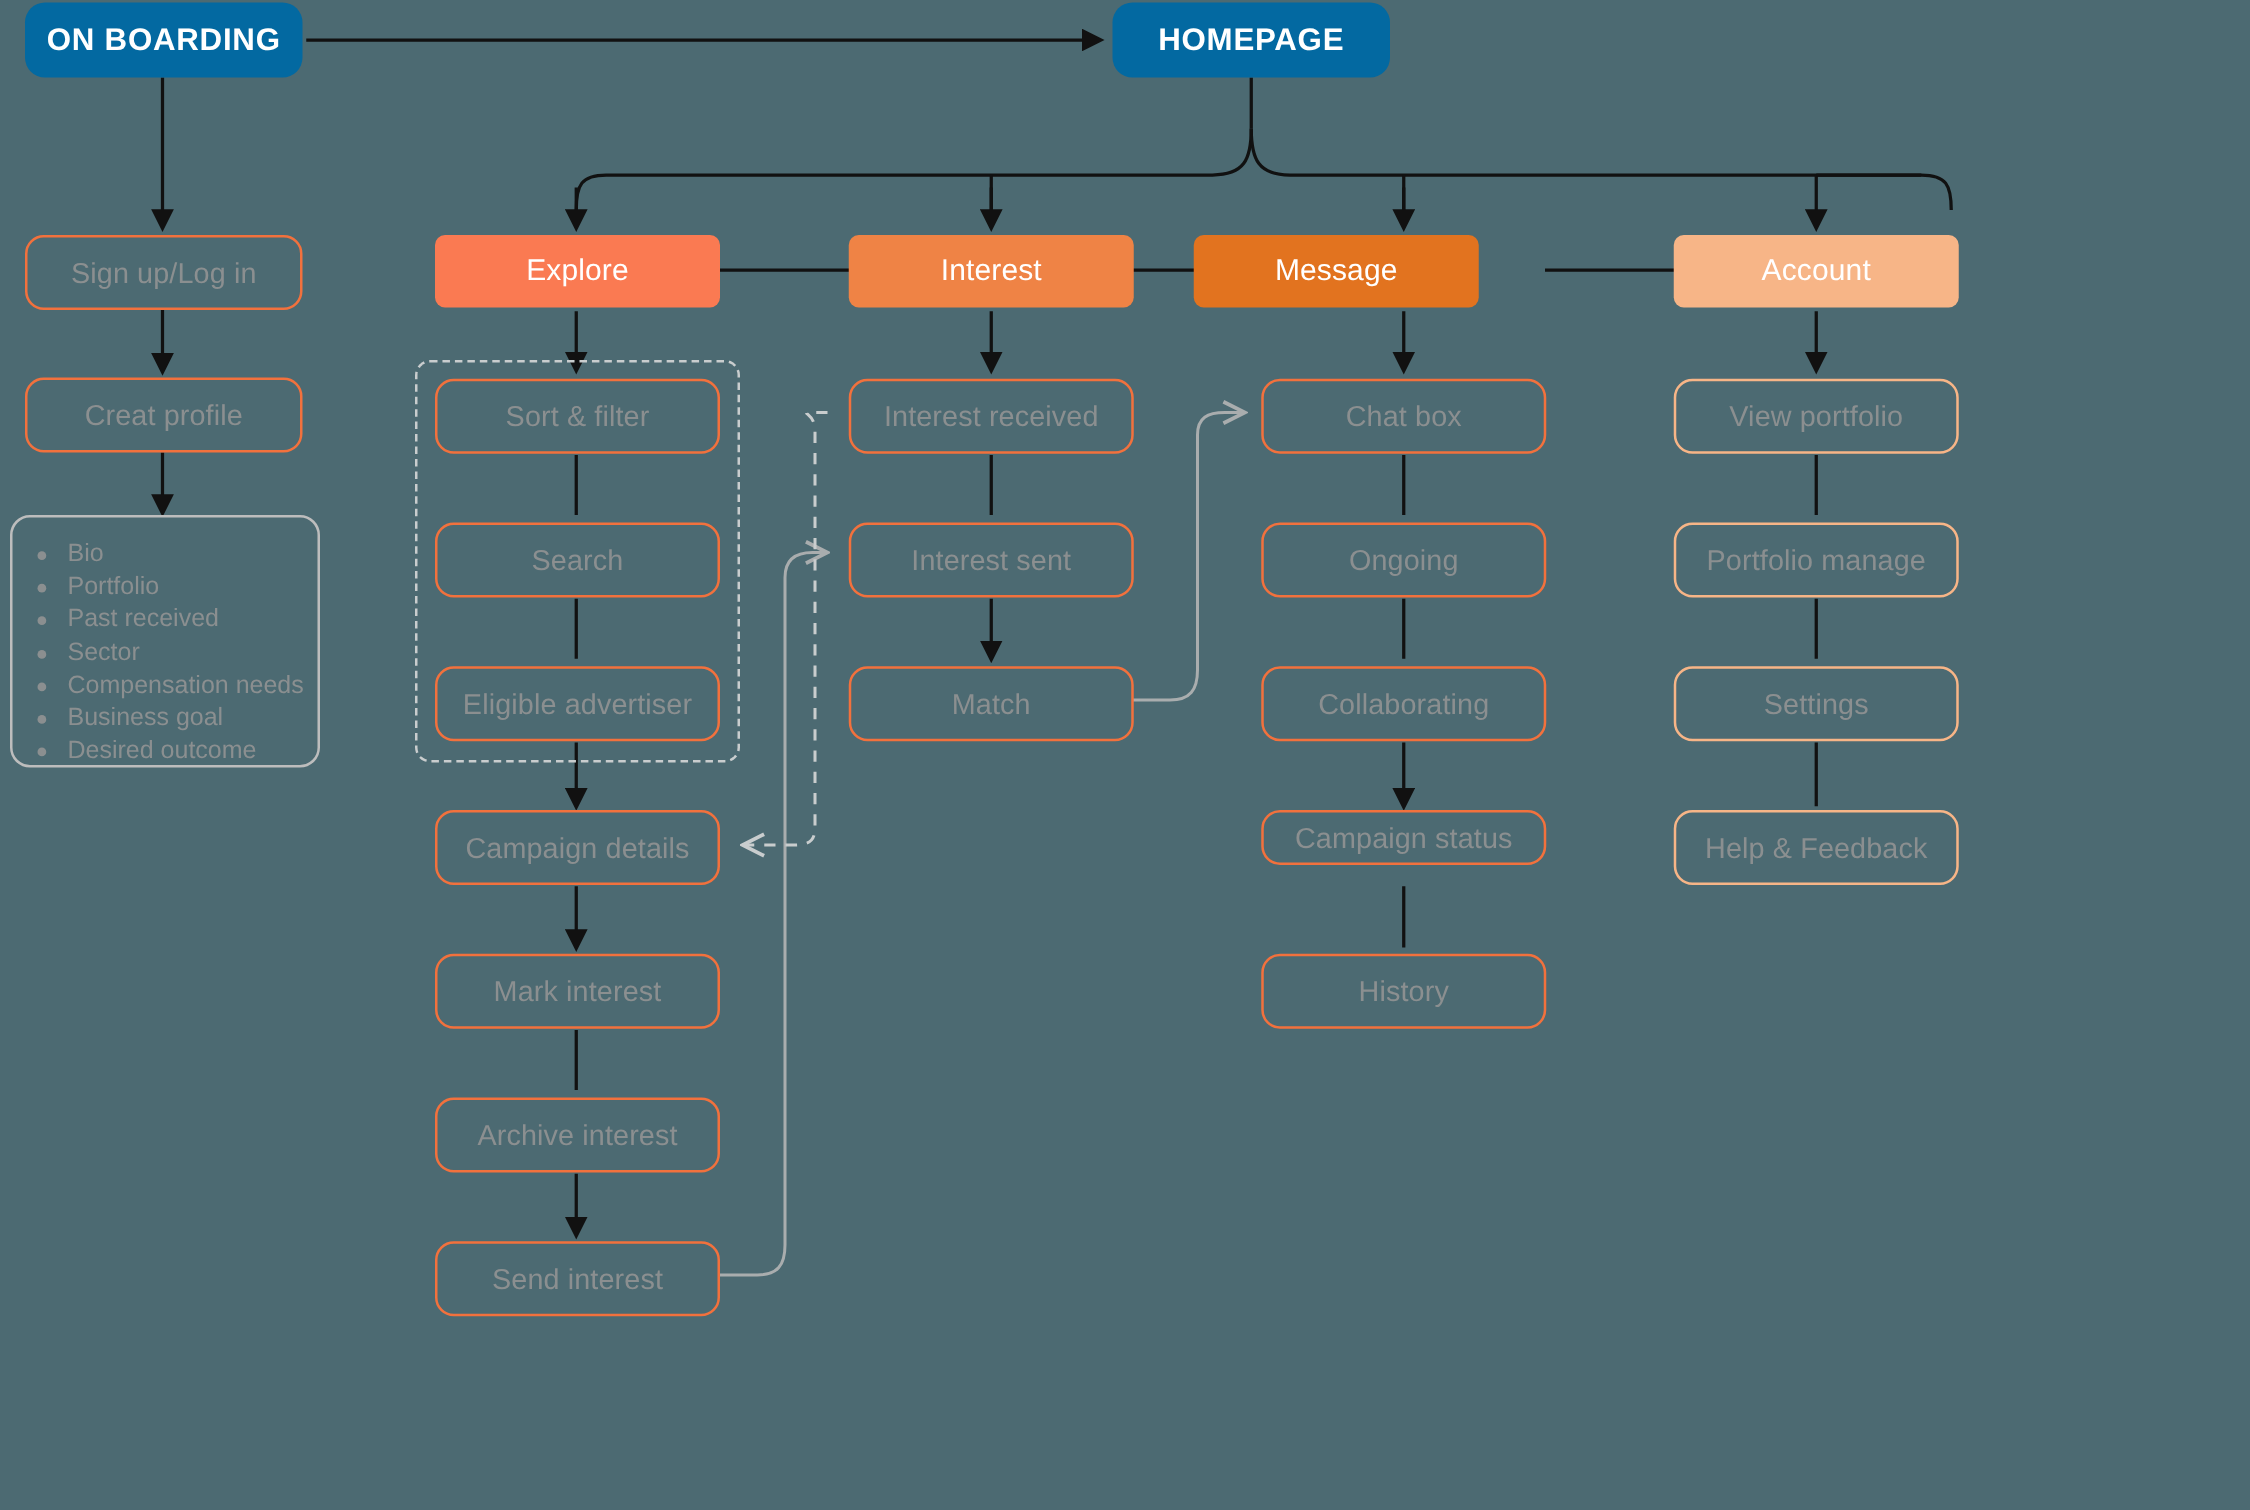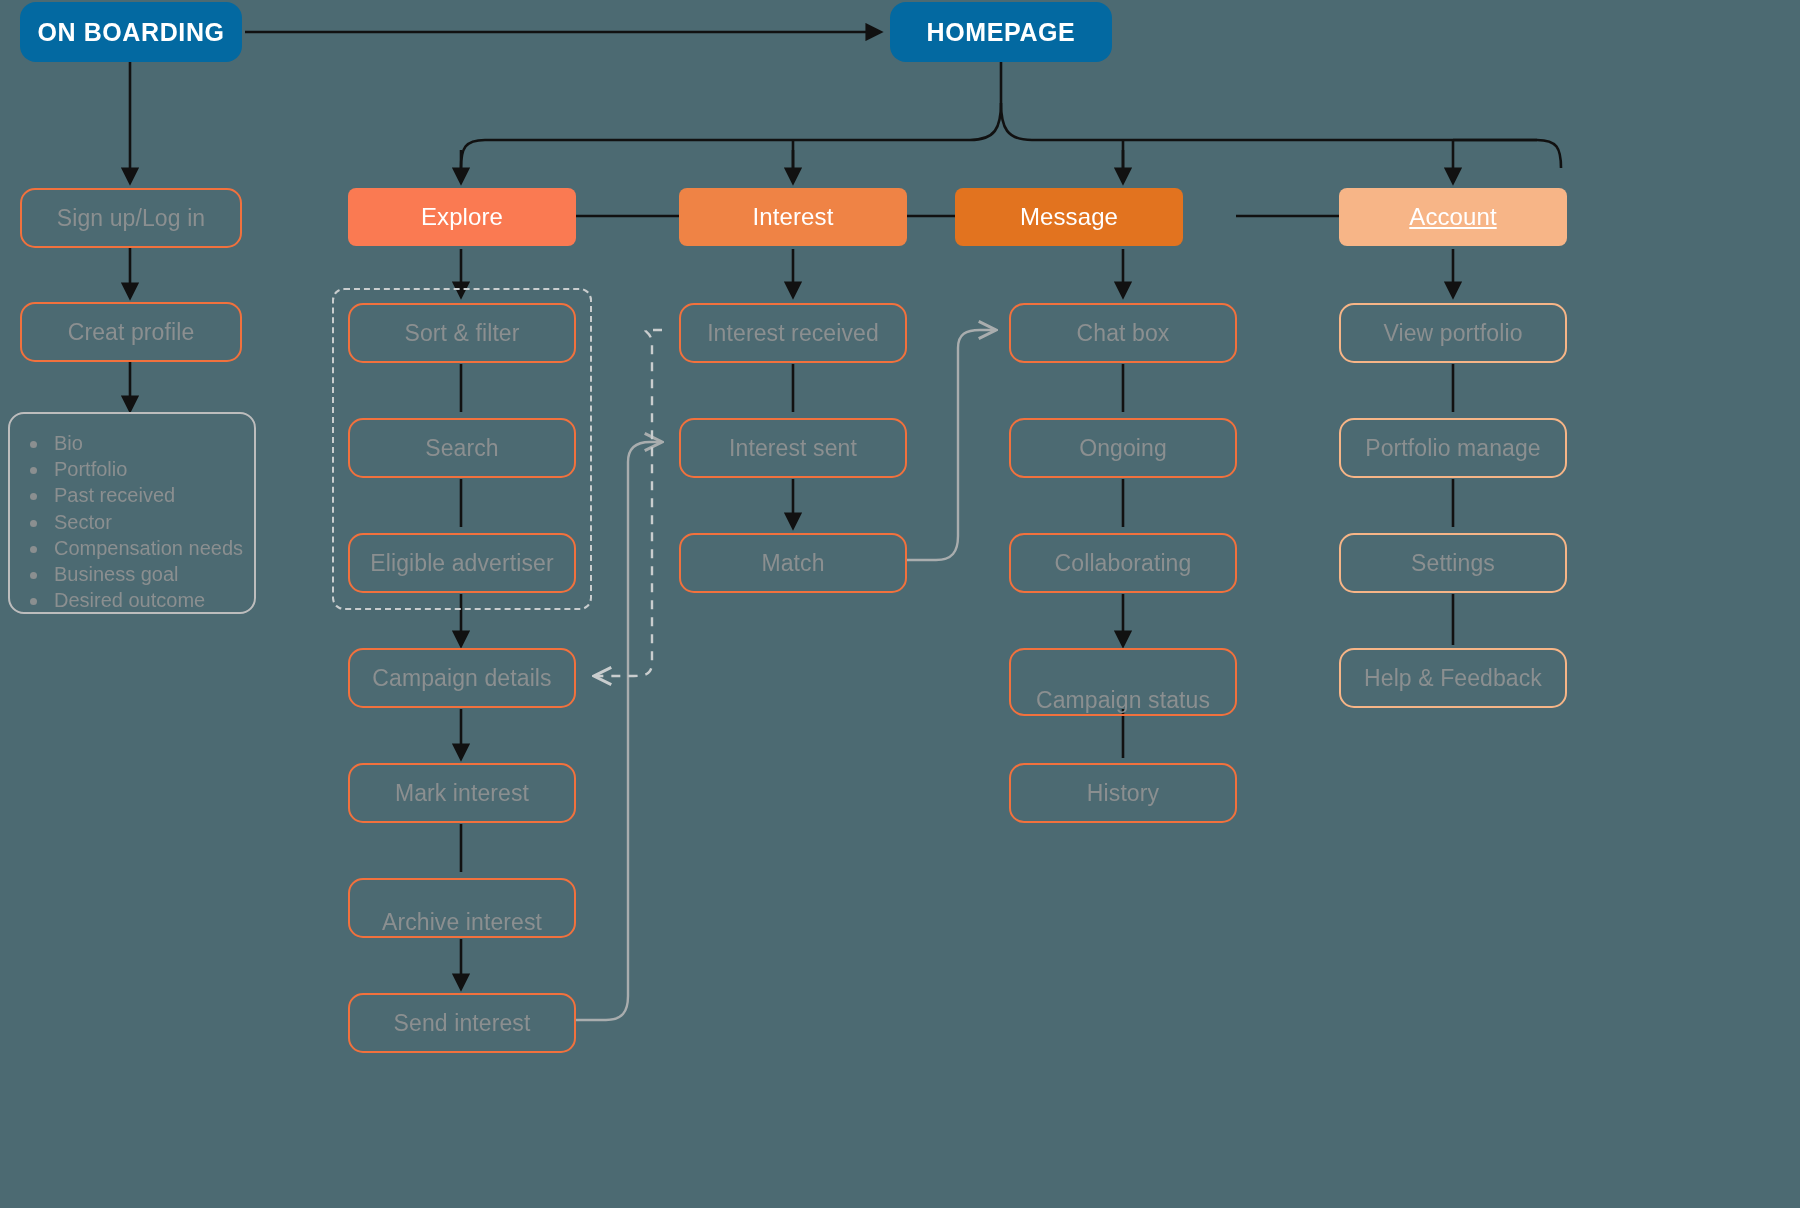--- a/index.html
+++ b/index.html
@@ -175,21 +175,21 @@
 
   <div class="node tab explore" style="left:348px;top:188px;width:228px;height:58px;">
     <span>Explore</span>
   </div>
   <div class="node tab interest" style="left:679px;top:188px;width:228px;height:58px;">
     <span>Interest</span>
   </div>
   <div class="node tab message" style="left:955px;top:188px;width:228px;height:58px;">
     <span>Message</span>
   </div>
-  <div class="node tab account" style="left:1339px;top:188px;width:228px;height:58px;text-decoration:underline;">
+  <div class="node tab account" style="left:1339px;top:188px;width:228px;height:58px;">
     <span>Account</span>
   </div>
 
   <div class="groupbox" style="left:332px;top:288px;width:260px;height:322px;"></div>
 
   <div class="node sub" style="left:348px;top:303px;width:228px;height:60px;">
     <span>Sort &amp; filter</span>
   </div>
   <div class="node sub" style="left:348px;top:418px;width:228px;height:60px;">
     <span>Search</span>
@@ -197,21 +197,21 @@
   <div class="node sub" style="left:348px;top:533px;width:228px;height:60px;">
     <span>Eligible advertiser</span>
   </div>
 
   <div class="node sub" style="left:348px;top:648px;width:228px;height:60px;">
     <span>Campaign details</span>
   </div>
   <div class="node sub" style="left:348px;top:763px;width:228px;height:60px;">
     <span>Mark interest</span>
   </div>
-  <div class="node sub" style="left:348px;top:878px;width:228px;height:60px;align-items:flex-end;">
+  <div class="node sub" style="left:348px;top:878px;width:228px;height:60px;">
     <span>Archive interest</span>
   </div>
   <div class="node sub" style="left:348px;top:993px;width:228px;height:60px;">
     <span>Send interest</span>
   </div>
 
   <div class="node sub" style="left:679px;top:303px;width:228px;height:60px;">
     <span>Interest received</span>
   </div>
   <div class="node sub" style="left:679px;top:418px;width:228px;height:60px;">
@@ -223,21 +223,21 @@
 
   <div class="node sub" style="left:1009px;top:303px;width:228px;height:60px;">
     <span>Chat box</span>
   </div>
   <div class="node sub" style="left:1009px;top:418px;width:228px;height:60px;">
     <span>Ongoing</span>
   </div>
   <div class="node sub" style="left:1009px;top:533px;width:228px;height:60px;">
     <span>Collaborating</span>
   </div>
-  <div class="node sub" style="left:1009px;top:648px;width:228px;height:68px;align-items:flex-end;">
+  <div class="node sub" style="left:1009px;top:648px;width:228px;height:44px;">
     <span>Campaign status</span>
   </div>
   <div class="node sub" style="left:1009px;top:763px;width:228px;height:60px;">
     <span>History</span>
   </div>
 
   <div class="node sub soft" style="left:1339px;top:303px;width:228px;height:60px;">
     <span>View portfolio</span>
   </div>
   <div class="node sub soft" style="left:1339px;top:418px;width:228px;height:60px;">

